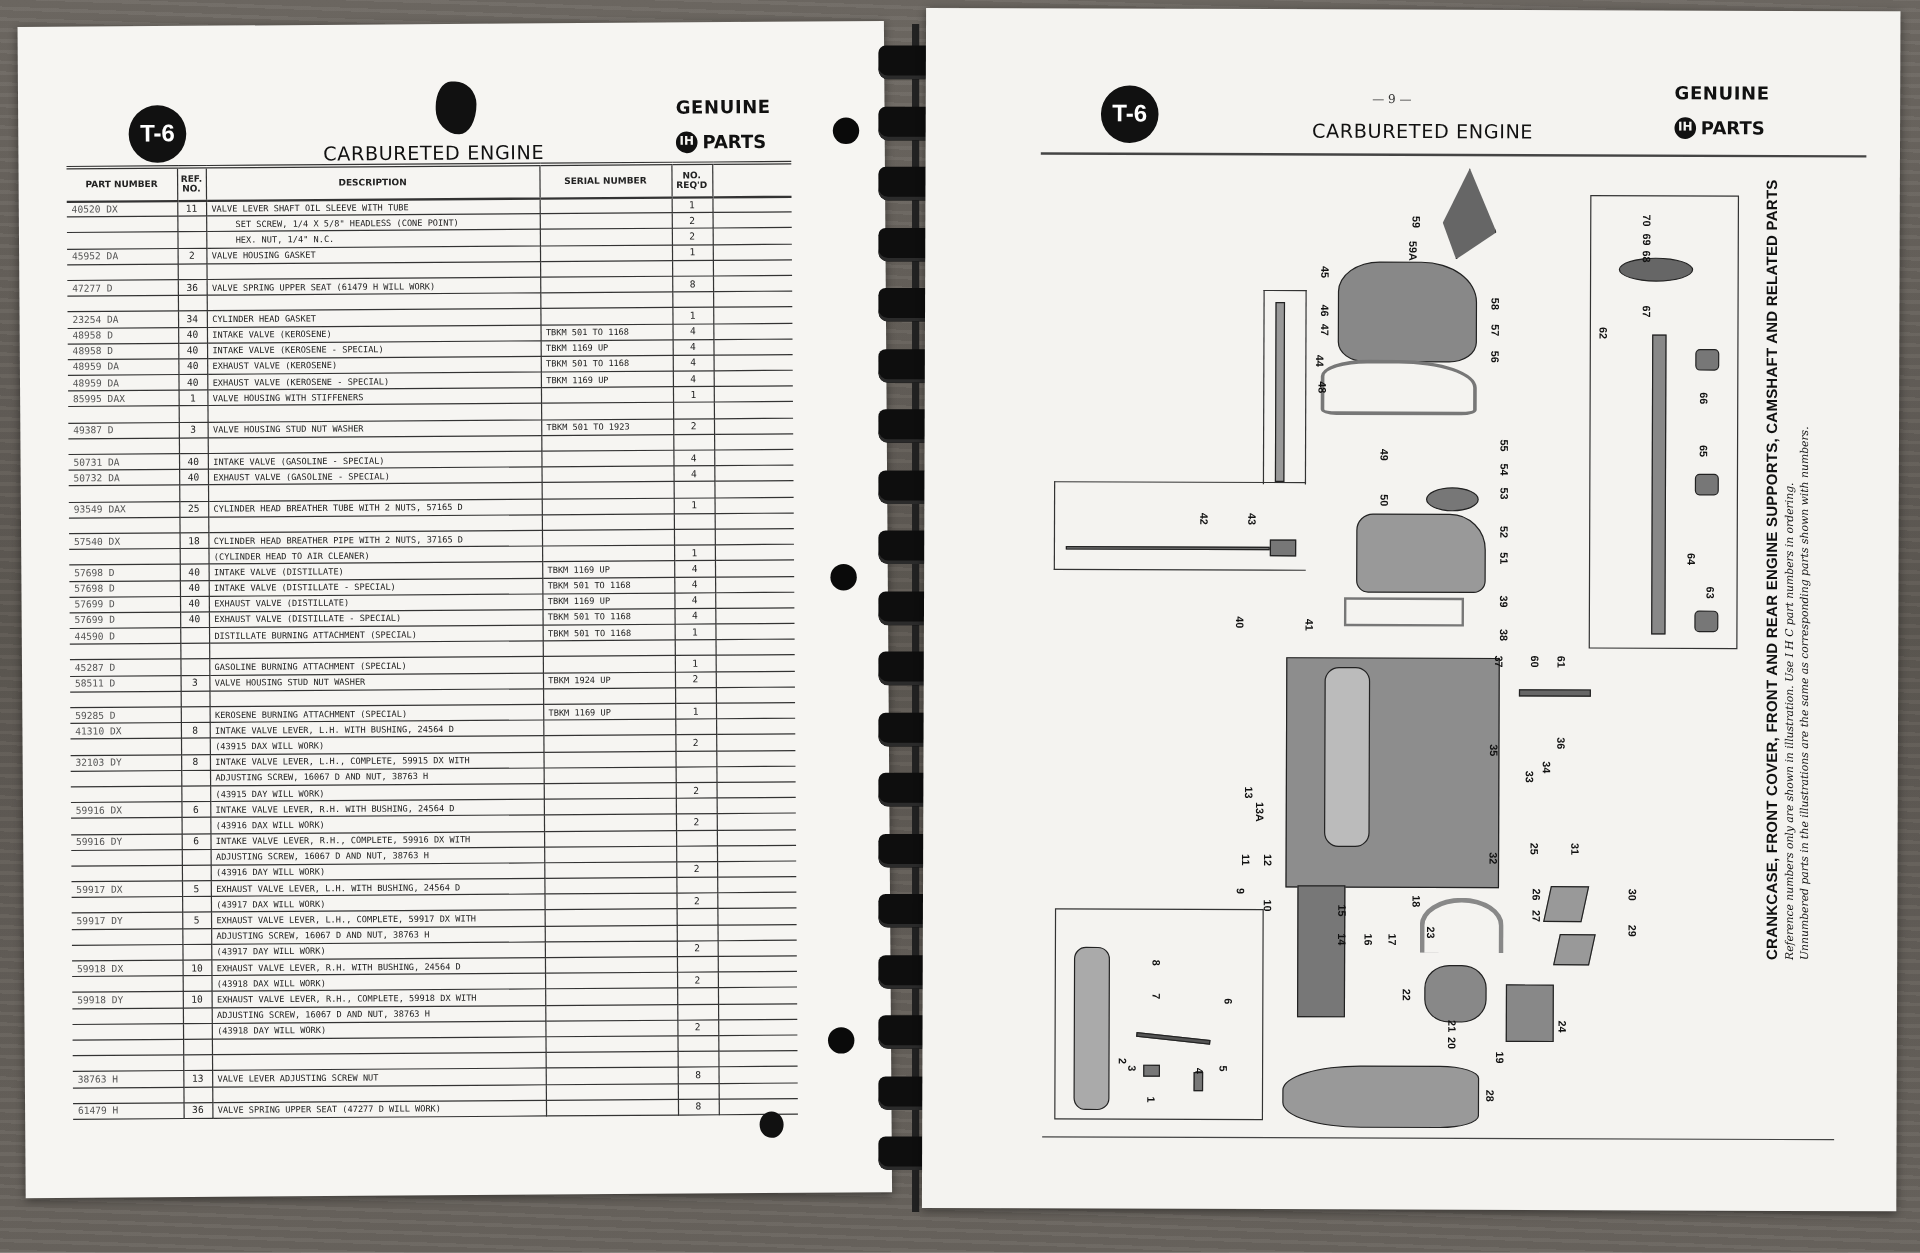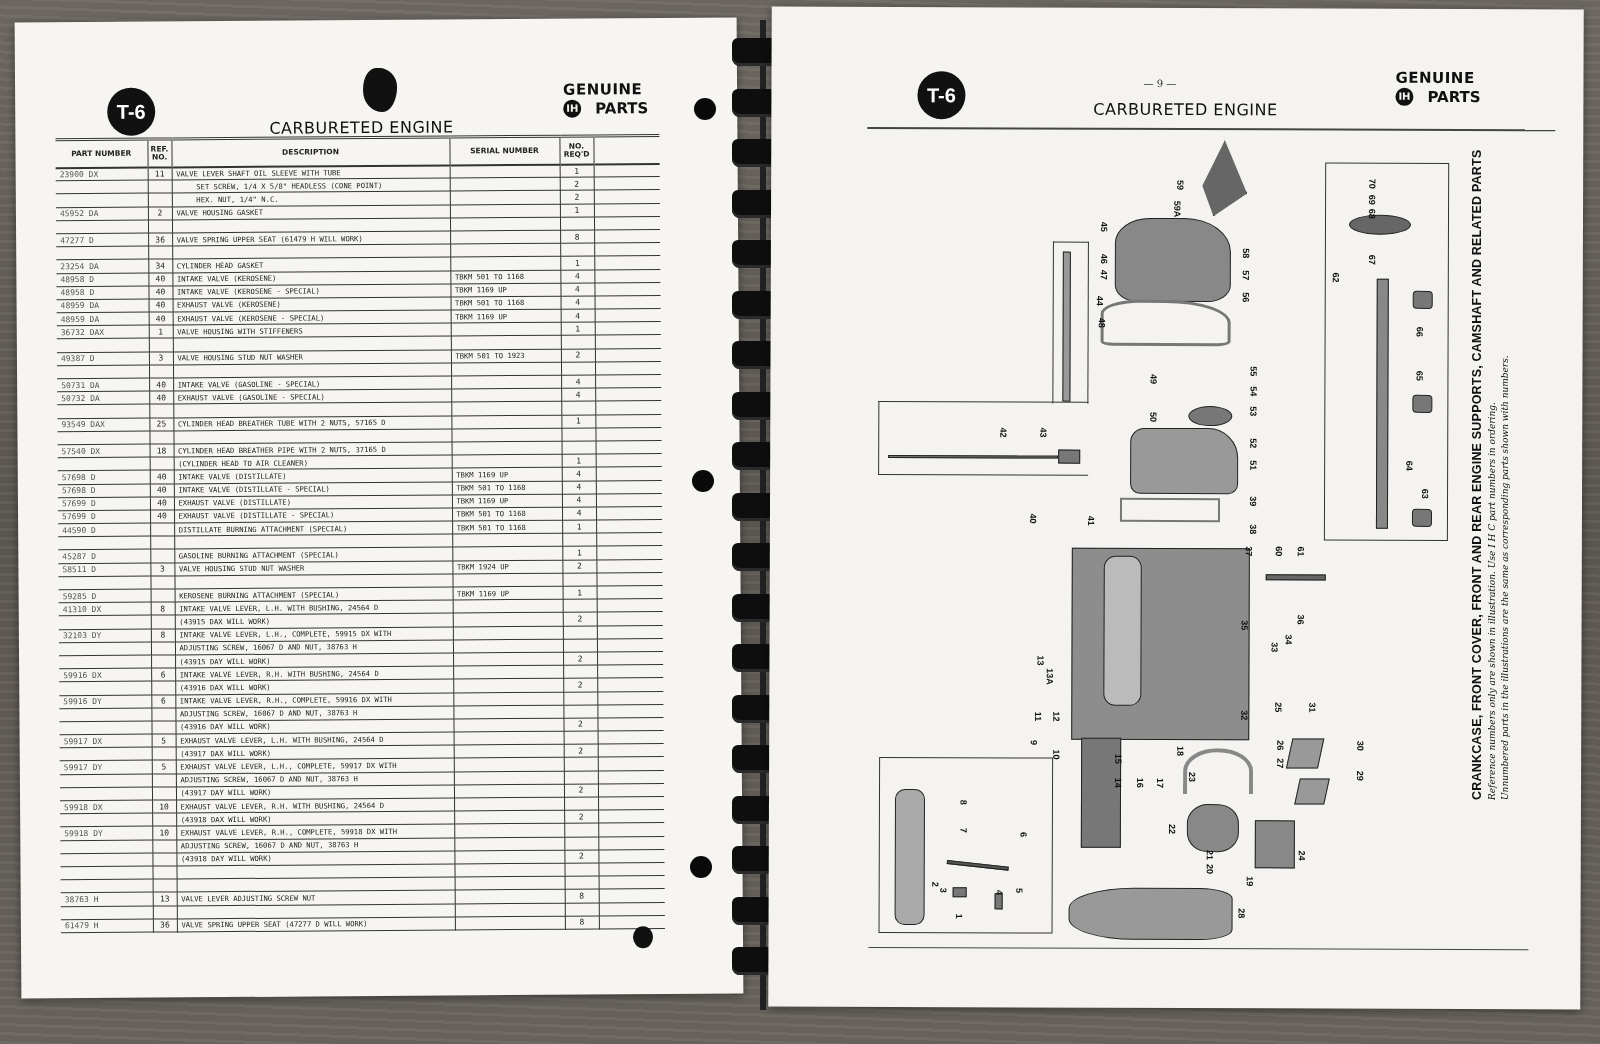--- a/index.html
+++ b/index.html
@@ -29,21 +29,21 @@
   }
   .page-title {
     position: absolute; font-size: 16px; letter-spacing: 0.5px; color: #111;
     font-family: "DejaVu Sans", sans-serif;
   }
   .genuine {
     position: absolute; text-align: left; color: #111;
     font-family: "DejaVu Sans", sans-serif; font-weight: bold; line-height: 1;
   }
   .genuine .g1 { font-size: 15px; letter-spacing: 0.5px; }
-  .genuine .g2 { font-size: 15px; display: flex; align-items: center; gap: 14px; margin-top: 2px; }
+  .genuine .g2 { font-size: 15px; display: flex; align-items: center; gap: 4px; margin-top: 12px; }
   .ih-logo {
     width: 18px; height: 18px; border-radius: 50%; background: #111; color: #f6f5f2;
     font-size: 10px; display: inline-flex; align-items: center; justify-content: center;
   }
   .ink-blot {
     position: absolute; width: 34px; height: 44px; background: #111;
     border-radius: 40% 55% 45% 60% / 50% 45% 60% 50%;
   }
   .ink-dot { position: absolute; background: #111; border-radius: 50%; }
 
@@ -122,21 +122,21 @@
         <th>PART NUMBER</th>
         <th>REF. NO.</th>
         <th>DESCRIPTION</th>
         <th>SERIAL NUMBER</th>
         <th>NO. REQ'D</th>
         <th></th>
       </tr>
     </thead>
     <tbody id="parts-body">
         <tr>
-          <td class="pn">23900 DX</td>
+          <td class="pn">40520 DX</td>
           <td class="ref">11</td>
           <td class="desc">Valve Lever Shaft Oil Sleeve with Tube</td>
           <td class="serial"></td>
           <td class="qty">1</td>
           <td class="extra"></td>
         </tr>
         <tr>
           <td class="pn"></td>
           <td class="ref"></td>
           <td class="desc indent">Set Screw, 1/4 x 5/8" Headless (Cone Point)</td>
@@ -218,21 +218,21 @@
         </tr>
         <tr>
           <td class="pn">48959 DA</td>
           <td class="ref">40</td>
           <td class="desc">Exhaust Valve (Kerosene - Special)</td>
           <td class="serial">TBKM 1169 up</td>
           <td class="qty">4</td>
           <td class="extra"></td>
         </tr>
         <tr>
-          <td class="pn">36732 DAX</td>
+          <td class="pn">85995 DAX</td>
           <td class="ref">1</td>
           <td class="desc">Valve Housing with Stiffeners</td>
           <td class="serial"></td>
           <td class="qty">1</td>
           <td class="extra"></td>
         </tr>
         <tr>
           <td class="pn"></td>
           <td class="ref"></td>
           <td class="desc"></td>

